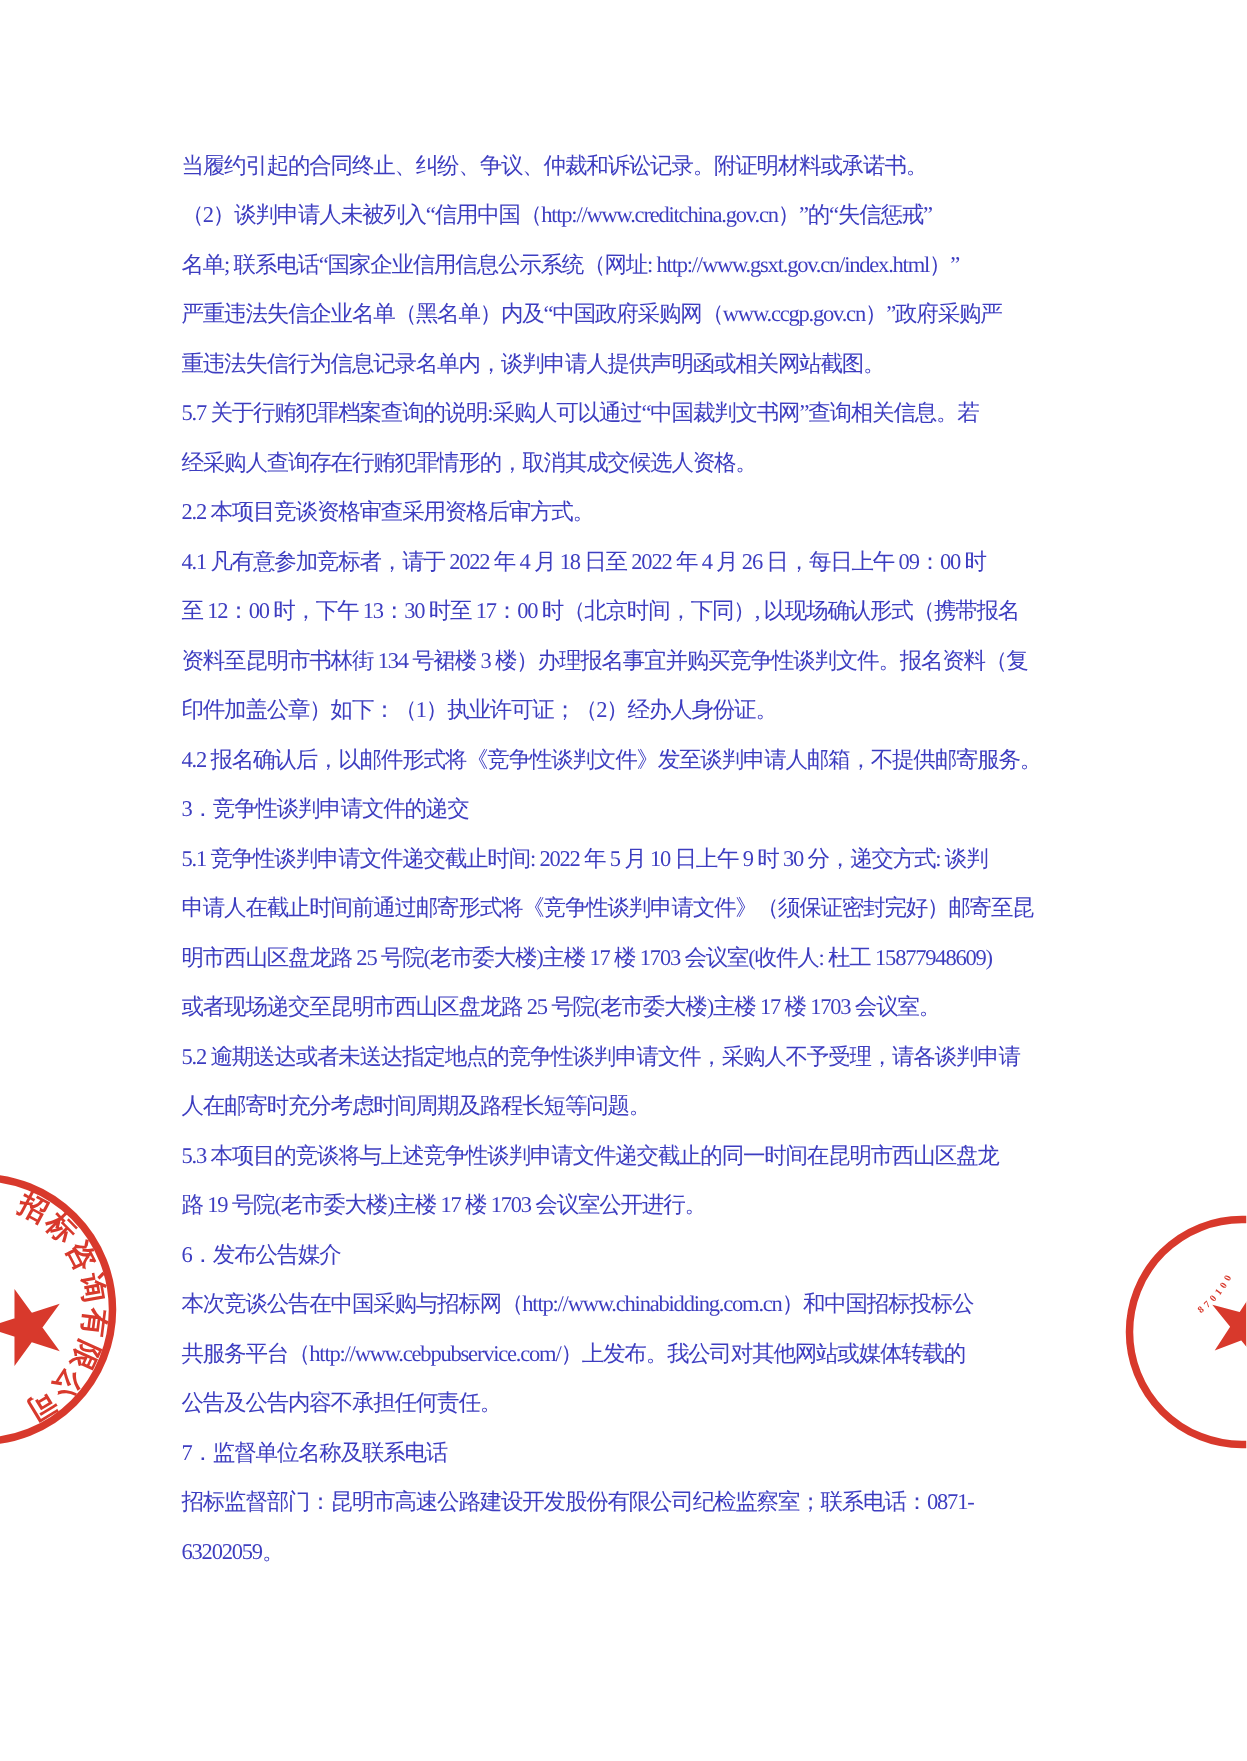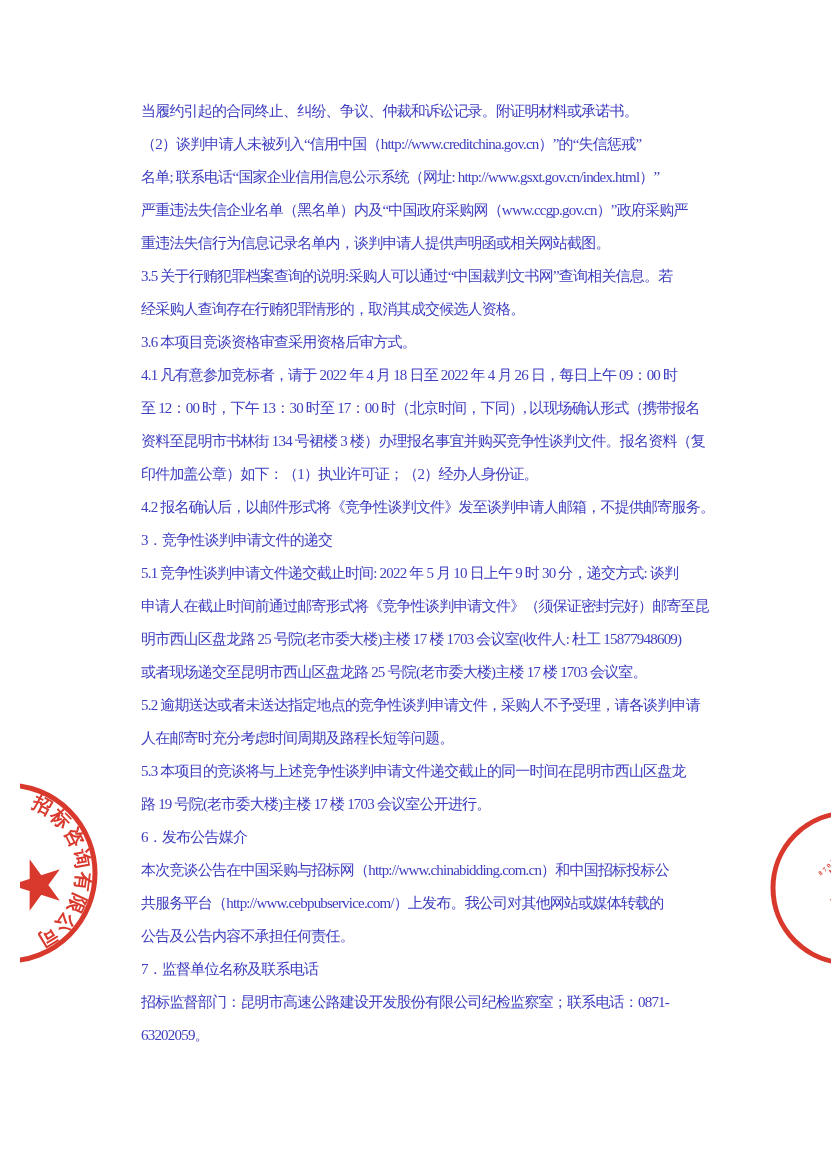--- a/index.html
+++ b/index.html
@@ -8,21 +8,21 @@
     --page-bg:#ffffff;
   }
   html,body{margin:0;padding:0;}
   body{
     width:831px;height:1174px;
     background:var(--page-bg);
     font-family:"Liberation Serif","DejaVu Serif",serif;
     position:relative;
     overflow:hidden;
   }
-  .sheet{position:absolute;inset:0;overflow:hidden;margin-left:20px;}
+  .sheet{position:absolute;inset:0;overflow:hidden;}
   .doc{
     position:absolute;
     left:121px;top:95px;width:594px;
     color:var(--text-color);
   }
   .line{
     height:33px;
     line-height:33px;
     font-size:15px;
     letter-spacing:-0.8px;
@@ -42,23 +42,23 @@
 <body>
 
 <div class="sheet">
 
   <div class="doc" id="doc-lines">
       <div class="line">当履约引起的合同终止、纠纷、争议、仲裁和诉讼记录。附证明材料或承诺书。</div>
       <div class="line">（2）谈判申请人未被列入“信用中国（http://www.creditchina.gov.cn）”的“失信惩戒”</div>
       <div class="line">名单; 联系电话“国家企业信用信息公示系统（网址: http://www.gsxt.gov.cn/index.html）”</div>
       <div class="line">严重违法失信企业名单（黑名单）内及“中国政府采购网（www.ccgp.gov.cn）”政府采购严</div>
       <div class="line">重违法失信行为信息记录名单内，谈判申请人提供声明函或相关网站截图。</div>
-      <div class="line">3.5 关于行贿犯罪档案查询的说明:采购人可以通过“中国裁判文书网”查询相关信息。若</div>
+      <div class="line">5.7 关于行贿犯罪档案查询的说明:采购人可以通过“中国裁判文书网”查询相关信息。若</div>
       <div class="line">经采购人查询存在行贿犯罪情形的，取消其成交候选人资格。</div>
-      <div class="line">3.6 本项目竞谈资格审查采用资格后审方式。</div>
+      <div class="line">2.2 本项目竞谈资格审查采用资格后审方式。</div>
       <div class="line">4.1 凡有意参加竞标者，请于 2022 年 4 月 18 日至 2022 年 4 月 26 日，每日上午 09：00 时</div>
       <div class="line">至 12：00 时，下午 13：30 时至 17：00 时（北京时间，下同）, 以现场确认形式（携带报名</div>
       <div class="line">资料至昆明市书林街 134 号裙楼 3 楼）办理报名事宜并购买竞争性谈判文件。报名资料（复</div>
       <div class="line">印件加盖公章）如下：（1）执业许可证；（2）经办人身份证。</div>
       <div class="line">4.2 报名确认后，以邮件形式将《竞争性谈判文件》发至谈判申请人邮箱，不提供邮寄服务。</div>
       <div class="line">3．竞争性谈判申请文件的递交</div>
       <div class="line">5.1 竞争性谈判申请文件递交截止时间: 2022 年 5 月 10 日上午 9 时 30 分，递交方式: 谈判</div>
       <div class="line">申请人在截止时间前通过邮寄形式将《竞争性谈判申请文件》（须保证密封完好）邮寄至昆</div>
       <div class="line">明市西山区盘龙路 25 号院(老市委大楼)主楼 17 楼 1703 会议室(收件人: 杜工 15877948609)</div>
       <div class="line">或者现场递交至昆明市西山区盘龙路 25 号院(老市委大楼)主楼 17 楼 1703 会议室。</div>

